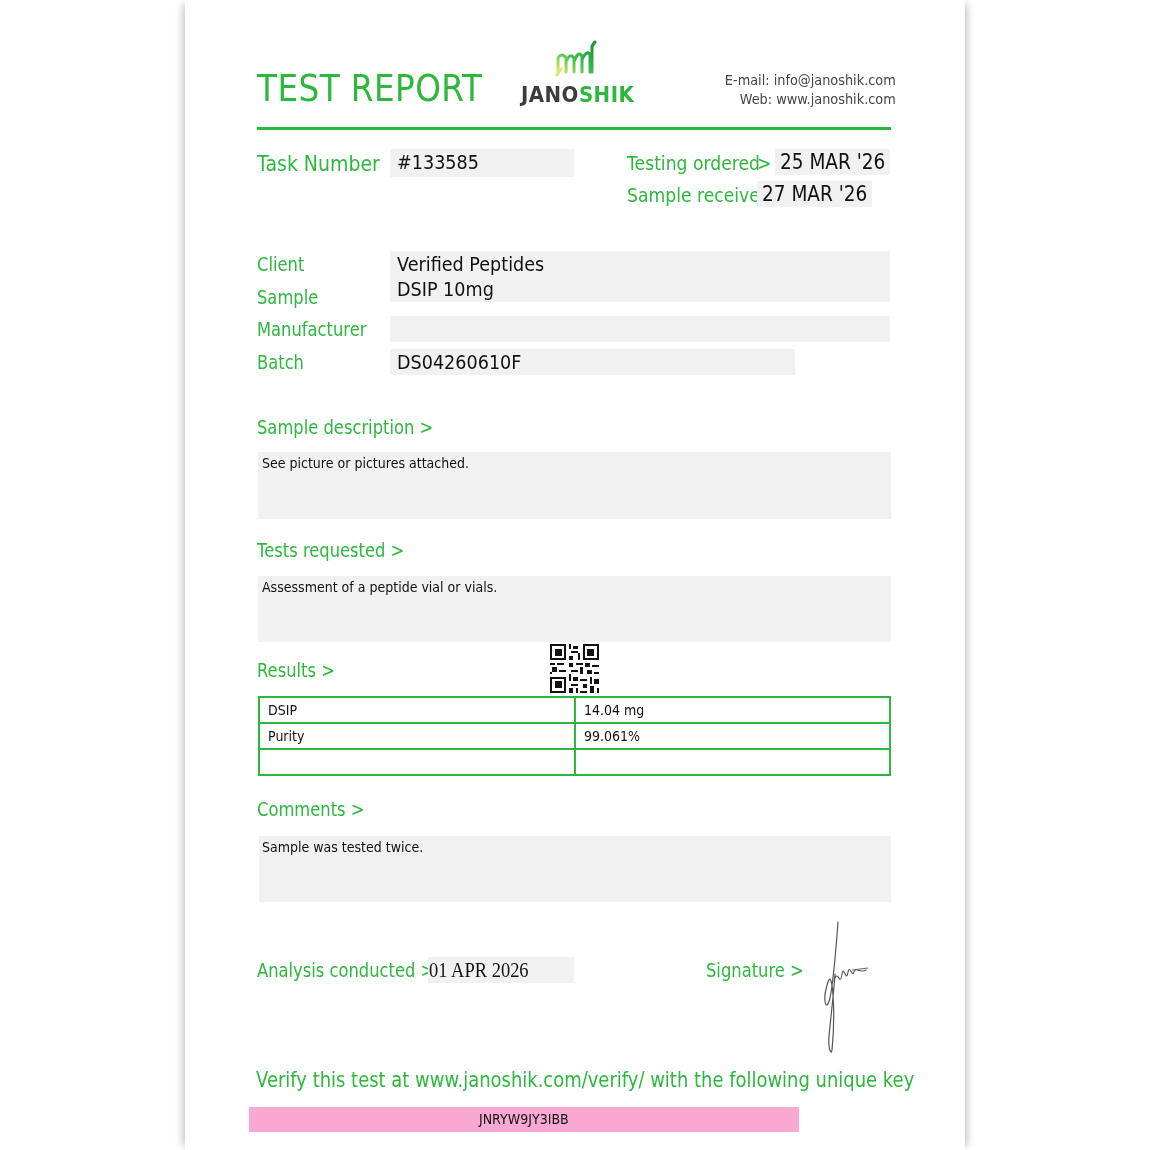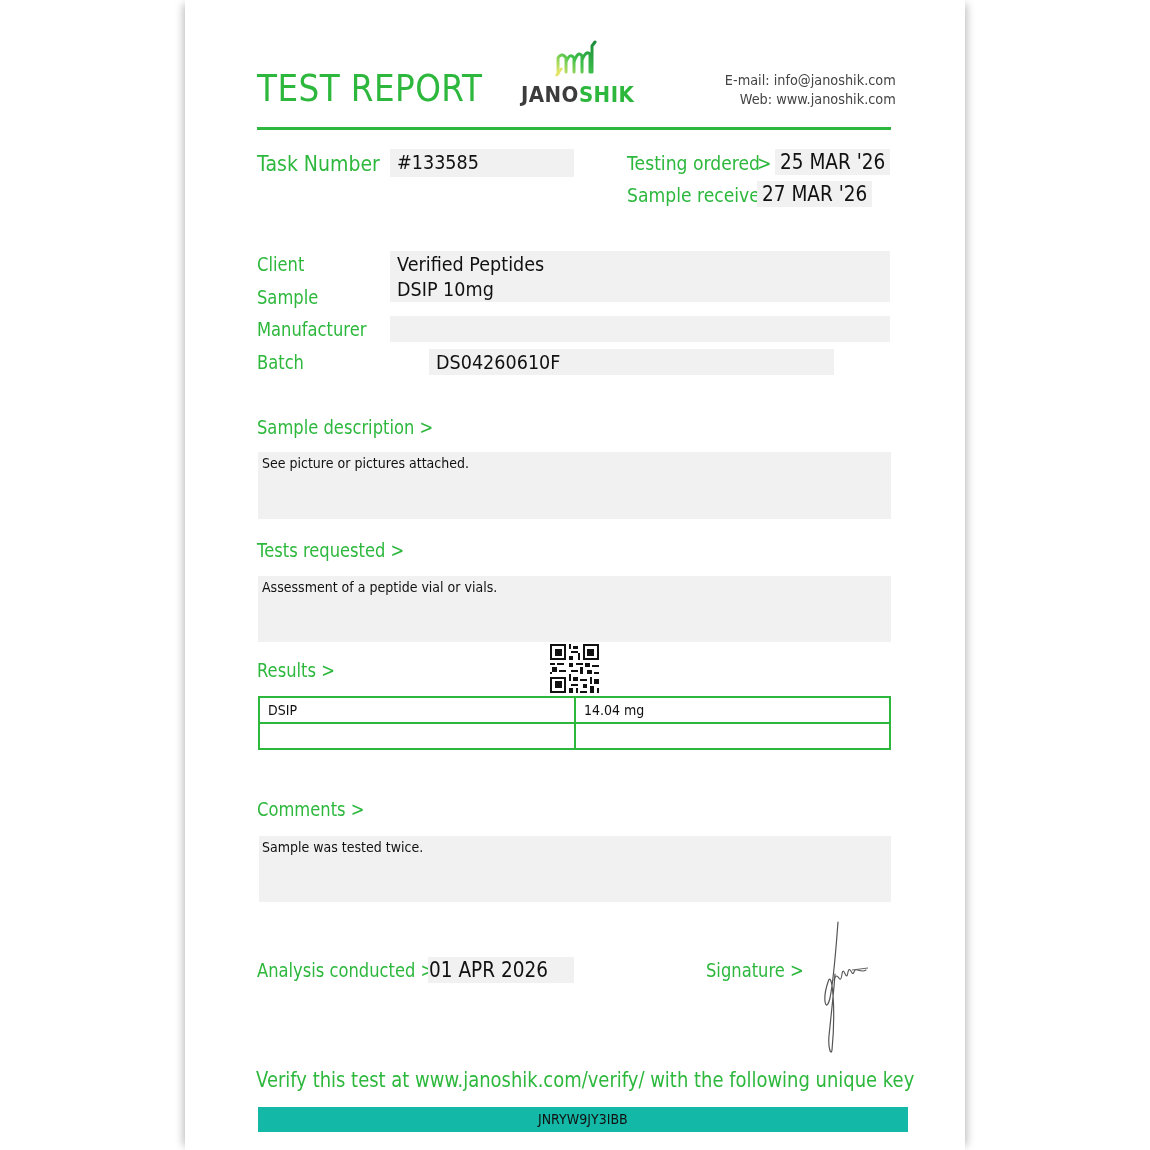--- a/index.html
+++ b/index.html
@@ -34,21 +34,21 @@
 
     table.results { position: absolute; left: 258px; top: 696px; width: 633px; border-collapse: collapse; padding-left: 12px; }
     table.results td { border: 2px solid #2db83d; height: 24px; padding: 0 8px; font-size: 14px; color: #111; }
     table.results td span { display: inline-block; transform: scaleX(0.9); transform-origin: left center; }
     table.results td.c1 { width: 298px; }
 
     .qr { left: 550px; top: 644px; width: 49px; height: 49px; }
     .sig { left: 810px; top: 918px; width: 70px; height: 140px; }
     .verify { left: 256px; top: 1068px; font-size: 21px; color: #2db83d; white-space: nowrap;
       transform: scaleX(0.855); transform-origin: left top; }
-    .key-box { left: 258px; top: 1107px; width: 650px; height: 25px; background: #14b8a6; text-align: center; }
+    .key-box { left: 249px; top: 1107px; width: 550px; height: 25px; background: #f9a8d4; text-align: center; }
     .key-box span { display: inline-block; font-size: 14px; line-height: 25px; color: #111; transform: scaleX(0.9); }
   </style>
 </head>
 <body>
 
 <div class="sheet"></div>
 
 <div class="abs title">TEST REPORT</div>
 
 <div class="abs logo">
@@ -99,21 +99,21 @@
 <div class="abs field" style="left:390px; top:276px; width:500px; height:26px;">
   <div class="val" style="position:absolute; left:7px; top:1px;">DSIP 10mg</div>
 </div>
 
 <div class="abs label" style="left:257px; top:318px; font-size:19px;">Manufacturer</div>
 <div class="abs field" style="left:390px; top:316px; width:500px; height:26px;">
   <div class="val" style="position:absolute; left:7px; top:1px;"></div>
 </div>
 
 <div class="abs label" style="left:257px; top:351px; font-size:19px;">Batch</div>
-<div class="abs field" style="left:390px; top:349px; width:405px; height:26px;margin-left:39px;">
+<div class="abs field" style="left:390px; top:349px; width:405px; height:26px;">
   <div class="val" style="position:absolute; left:7px; top:1px;">DS04260610F</div>
 </div>
 
 <div class="abs sec-label" style="left:257px; top:416px;">Sample description &gt;</div>
 <div class="abs field" style="left:258px; top:452px; width:633px; height:67px;">
   <div class="box-text" style="position:absolute; left:4px; top:3px;">See picture or pictures attached.</div>
 </div>
 
 <div class="abs sec-label" style="left:257px; top:539px;">Tests requested &gt;</div>
 <div class="abs field" style="left:258px; top:576px; width:633px; height:66px;">
@@ -175,33 +175,37 @@
   </svg>
 </div>
 
 <table class="results">
   <tbody>
       <tr>
     <td class="c1"><span>DSIP</span></td>
     <td><span>14.04 mg</span></td>
   </tr>
   <tr>
+    <td class="c1"><span>Purity</span></td>
+    <td><span>99.061%</span></td>
+  </tr>
+  <tr>
     <td class="c1"><span></span></td>
     <td><span></span></td>
   </tr>
 </tbody>
   </table>
 
 <div class="abs sec-label" style="left:257px; top:798px;">Comments &gt;</div>
 <div class="abs field" style="left:259px; top:836px; width:632px; height:66px;">
   <div class="box-text" style="position:absolute; left:3px; top:3px;">Sample was tested twice.</div>
 </div>
 
 <div class="abs sec-label" style="left:257px; top:959px;">Analysis conducted &gt;</div>
-<div class="abs field" style="left:428px; top:957px; width:146px; height:26px;">
+<div class="abs field" style="left:428px; top:957px; width:146px; height:26px;font-family:Liberation Serif, serif;">
   <div class="val" style="position:absolute; left:1px; top:1px; font-size:21px;">01 APR 2026</div>
 </div>
 
 <div class="abs sec-label" style="left:706px; top:959px;">Signature &gt;</div>
 <div class="abs sig">
   <svg width="70" height="140" viewBox="0 0 70 140">
     <path d="M28 4 C26 30 24 60 20 80 C16 96 12 82 18 64 C22 50 26 90 22 132 C21 138 18 130 19 118 C21 98 24 72 25 56" fill="none" stroke="#555" stroke-width="1.2" stroke-linecap="round"></path>
     <path d="M24 62 C28 50 30 70 32 56 C34 46 36 66 38 54 C40 46 42 60 44 54 C46 48 50 56 56 52" fill="none" stroke="#555" stroke-width="1.1" stroke-linecap="round"></path>
     <path d="M42 52 L58 50" stroke="#666" stroke-width="1" fill="none"></path>
   </svg>

